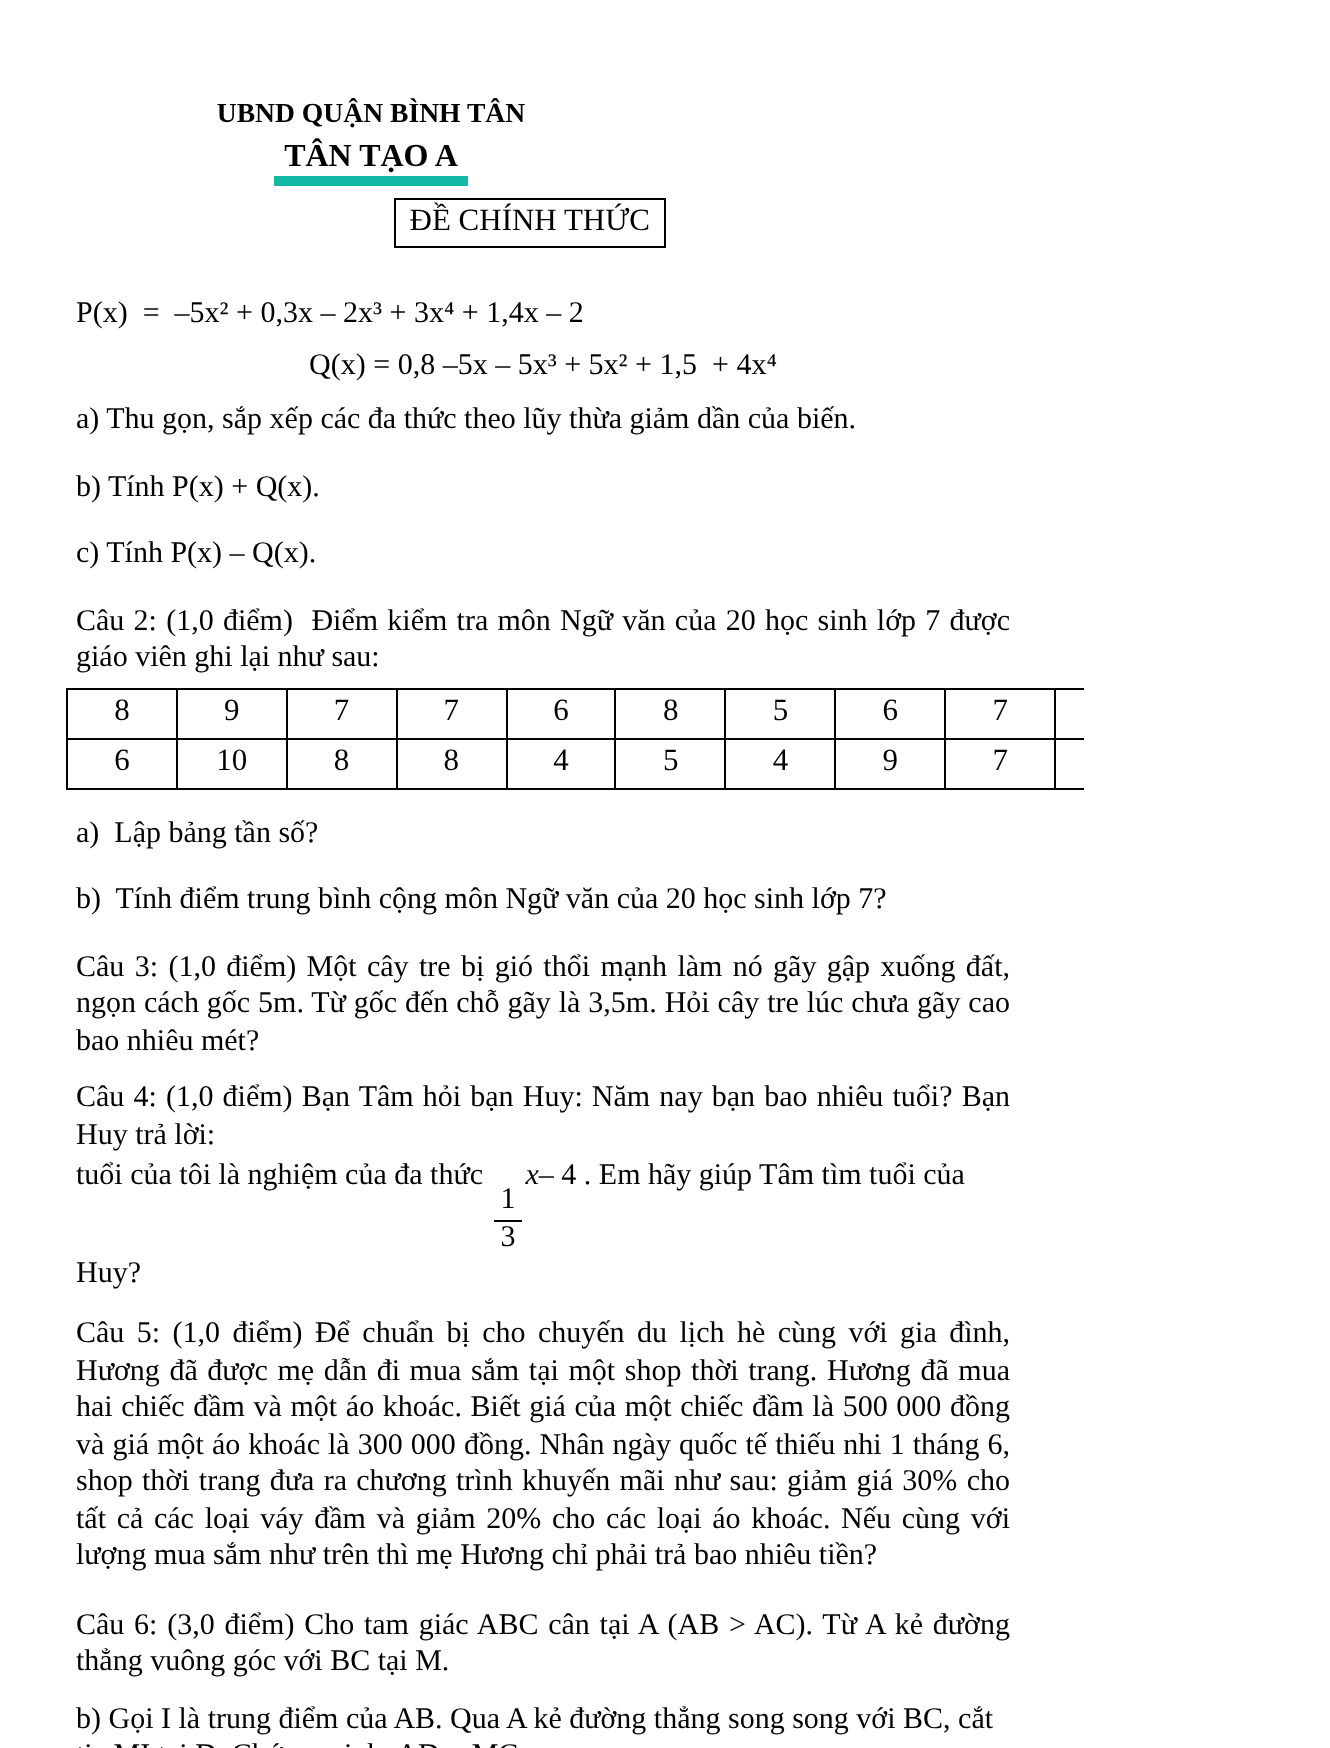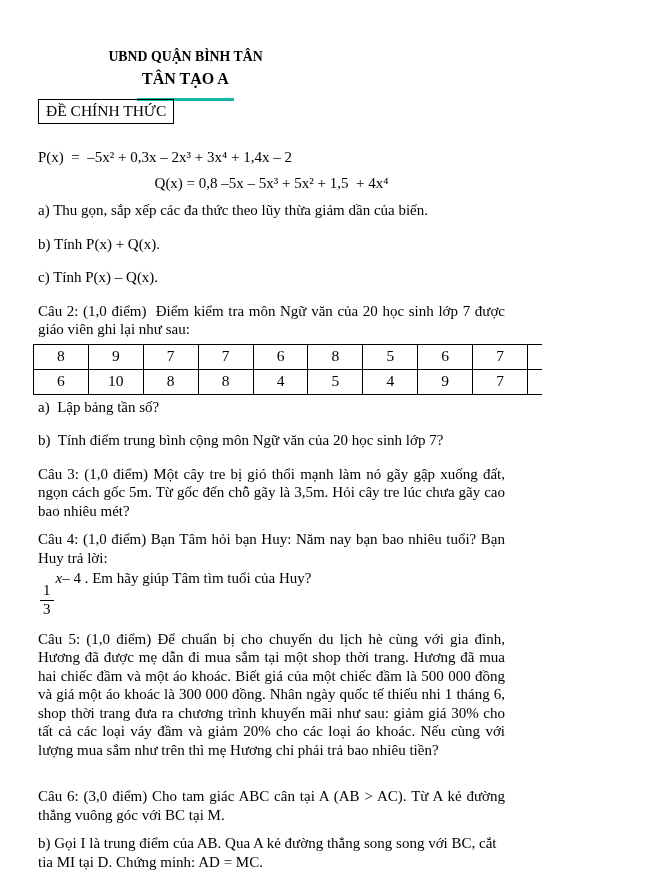--- a/index.html
+++ b/index.html
@@ -11,39 +11,39 @@
     padding:46px 37px 0 38px;
     overflow:hidden;
   }
   
   .header { display:flex; }
   .header-left { width:295px; text-align:center; }
   .header-right { flex:1; text-align:center; }
   .h-org { font-weight:bold; font-size:13.8px; line-height:22px; white-space:pre; }
   .h-school { font-weight:bold; font-size:16px; line-height:22px; white-space:pre; }
   .h-branch { line-height:22px; }
-  .h-branch span { font-weight:bold; font-size:16px; border-bottom:3px solid #14b8a6; padding:0 5px 11px; white-space:pre; }
-  .official-row { text-align:left; margin-top:9px; }
+  .h-branch span { font-weight:bold; font-size:16px; border-bottom:5px solid #14b8a6; padding:0 5px 1px; white-space:pre; }
+  .official-row { text-align:right; margin-top:9px; }
   .official-box {
     display:inline-block; border:1.5px solid #000; padding:1px 7px 2px;
     font-size:15.5px; line-height:20px; white-space:pre;
   }
   .h-title { font-weight:bold; font-size:16.3px; line-height:22px; white-space:pre; }
   .h-year { font-weight:bold; font-size:16px; line-height:22px; white-space:pre; }
   .h-subject { font-weight:bold; font-size:16.3px; line-height:20px; white-space:pre; }
   .h-duration { font-weight:bold; font-size:13.6px; line-height:17px; white-space:pre; }
   .h-note { font-style:italic; font-size:15.5px; line-height:21px; white-space:pre; }
   
   .q { margin:9px 0 0; text-align:justify; white-space:pre-wrap; }
   .q1-row { display:flex; margin-top:24px; }
   .q1-intro { width:251px; flex-shrink:0; white-space:pre; }
   .eq { white-space:pre;text-align:center; }
   .q1-qline { margin-top:7px; }
   .item { margin-top:9px; white-space:pre-wrap; }
-  .tight { margin-top:3px; }
+  .tight { margin-top:13px; }
   .score-table {
     border-collapse:collapse; table-layout:fixed;
     width:550px; margin:5px 0 2px -5px;
   }
   .score-table td {
     border:1px solid #000; text-align:center; height:24px;
     font-size:15.5px; padding:0;
   }
   .frac {
     display:inline-flex; flex-direction:column; text-align:center;
@@ -104,22 +104,22 @@
           <td>7</td>
         </tr>
       </tbody>
   </table>
   <p class="item tight">a)  Lập bảng tần số?</p>
   <p class="item tight">b)  Tính điểm trung bình cộng môn Ngữ văn của 20 học sinh lớp 7?</p>
 
   <p class="q" style="margin-top:12px">Câu 3: (1,0 điểm) Một cây tre bị gió thổi mạnh làm nó gãy gập xuống đất, ngọn cách gốc 5m. Từ gốc đến chỗ gãy là 3,5m. Hỏi cây tre lúc chưa gãy cao bao nhiêu mét?</p>
 
   <p class="q" style="margin-top:10px">Câu 4: (1,0 điểm) Bạn Tâm hỏi bạn Huy: Năm nay bạn bao nhiêu tuổi? Bạn Huy trả lời:</p>
-  <p class="q q4-line2"><span class="frac"><span class="num">1</span><span class="den">3</span></span><i>x</i><span>– 4</span><span> . Em hãy giúp Tâm tìm tuổi của Huy?</span></p>
+  <p class="q q4-line2"><span>tuổi của tôi là nghiệm của đa thức </span><span class="frac"><span class="num">1</span><span class="den">3</span></span><i>x</i><span>– 4</span><span> . Em hãy giúp Tâm tìm tuổi của Huy?</span></p>
 
   <p class="q" style="margin-top:12px">Câu 5: (1,0 điểm) Để chuẩn bị cho chuyến du lịch hè cùng với gia đình, Hương đã được mẹ dẫn đi mua sắm tại một shop thời trang. Hương đã mua hai chiếc đầm và một áo khoác. Biết giá của một chiếc đầm là 500 000 đồng và giá một áo khoác là 300 000 đồng. Nhân ngày quốc tế thiếu nhi 1 tháng 6, shop thời trang đưa ra chương trình khuyến mãi như sau: giảm giá 30% cho tất cả các loại váy đầm và giảm 20% cho các loại áo khoác. Nếu cùng với lượng mua sắm như trên thì mẹ Hương chỉ phải trả bao nhiêu tiền?</p>
 
-  <p class="q" style="margin-top:28px">Câu 6: (3,0 điểm) Cho tam giác ABC cân tại A (AB &gt; AC). Từ A kẻ đường thẳng vuông góc với BC tại M.</p>
+  <p class="q" style="margin-top:16px">Câu 6: (3,0 điểm) Cho tam giác ABC cân tại A (AB &gt; AC). Từ A kẻ đường thẳng vuông góc với BC tại M.</p>
   <p class="item" style="margin-top:10px">b) Gọi I là trung điểm của AB. Qua A kẻ đường thẳng song song với BC, cắt tia MI tại D. Chứng minh: AD = MC.</p>
   <p class="item" style="margin-top:10px">a) Chứng minh: ∆AMB = ∆AMC</p>
   <p class="item" style="margin-top:10px">c) CD  lần lượt cắt AB, AM tại S và E. Chứng minh: BC &lt; 3AS</p>
 
 </div>
 
 </body></html>

